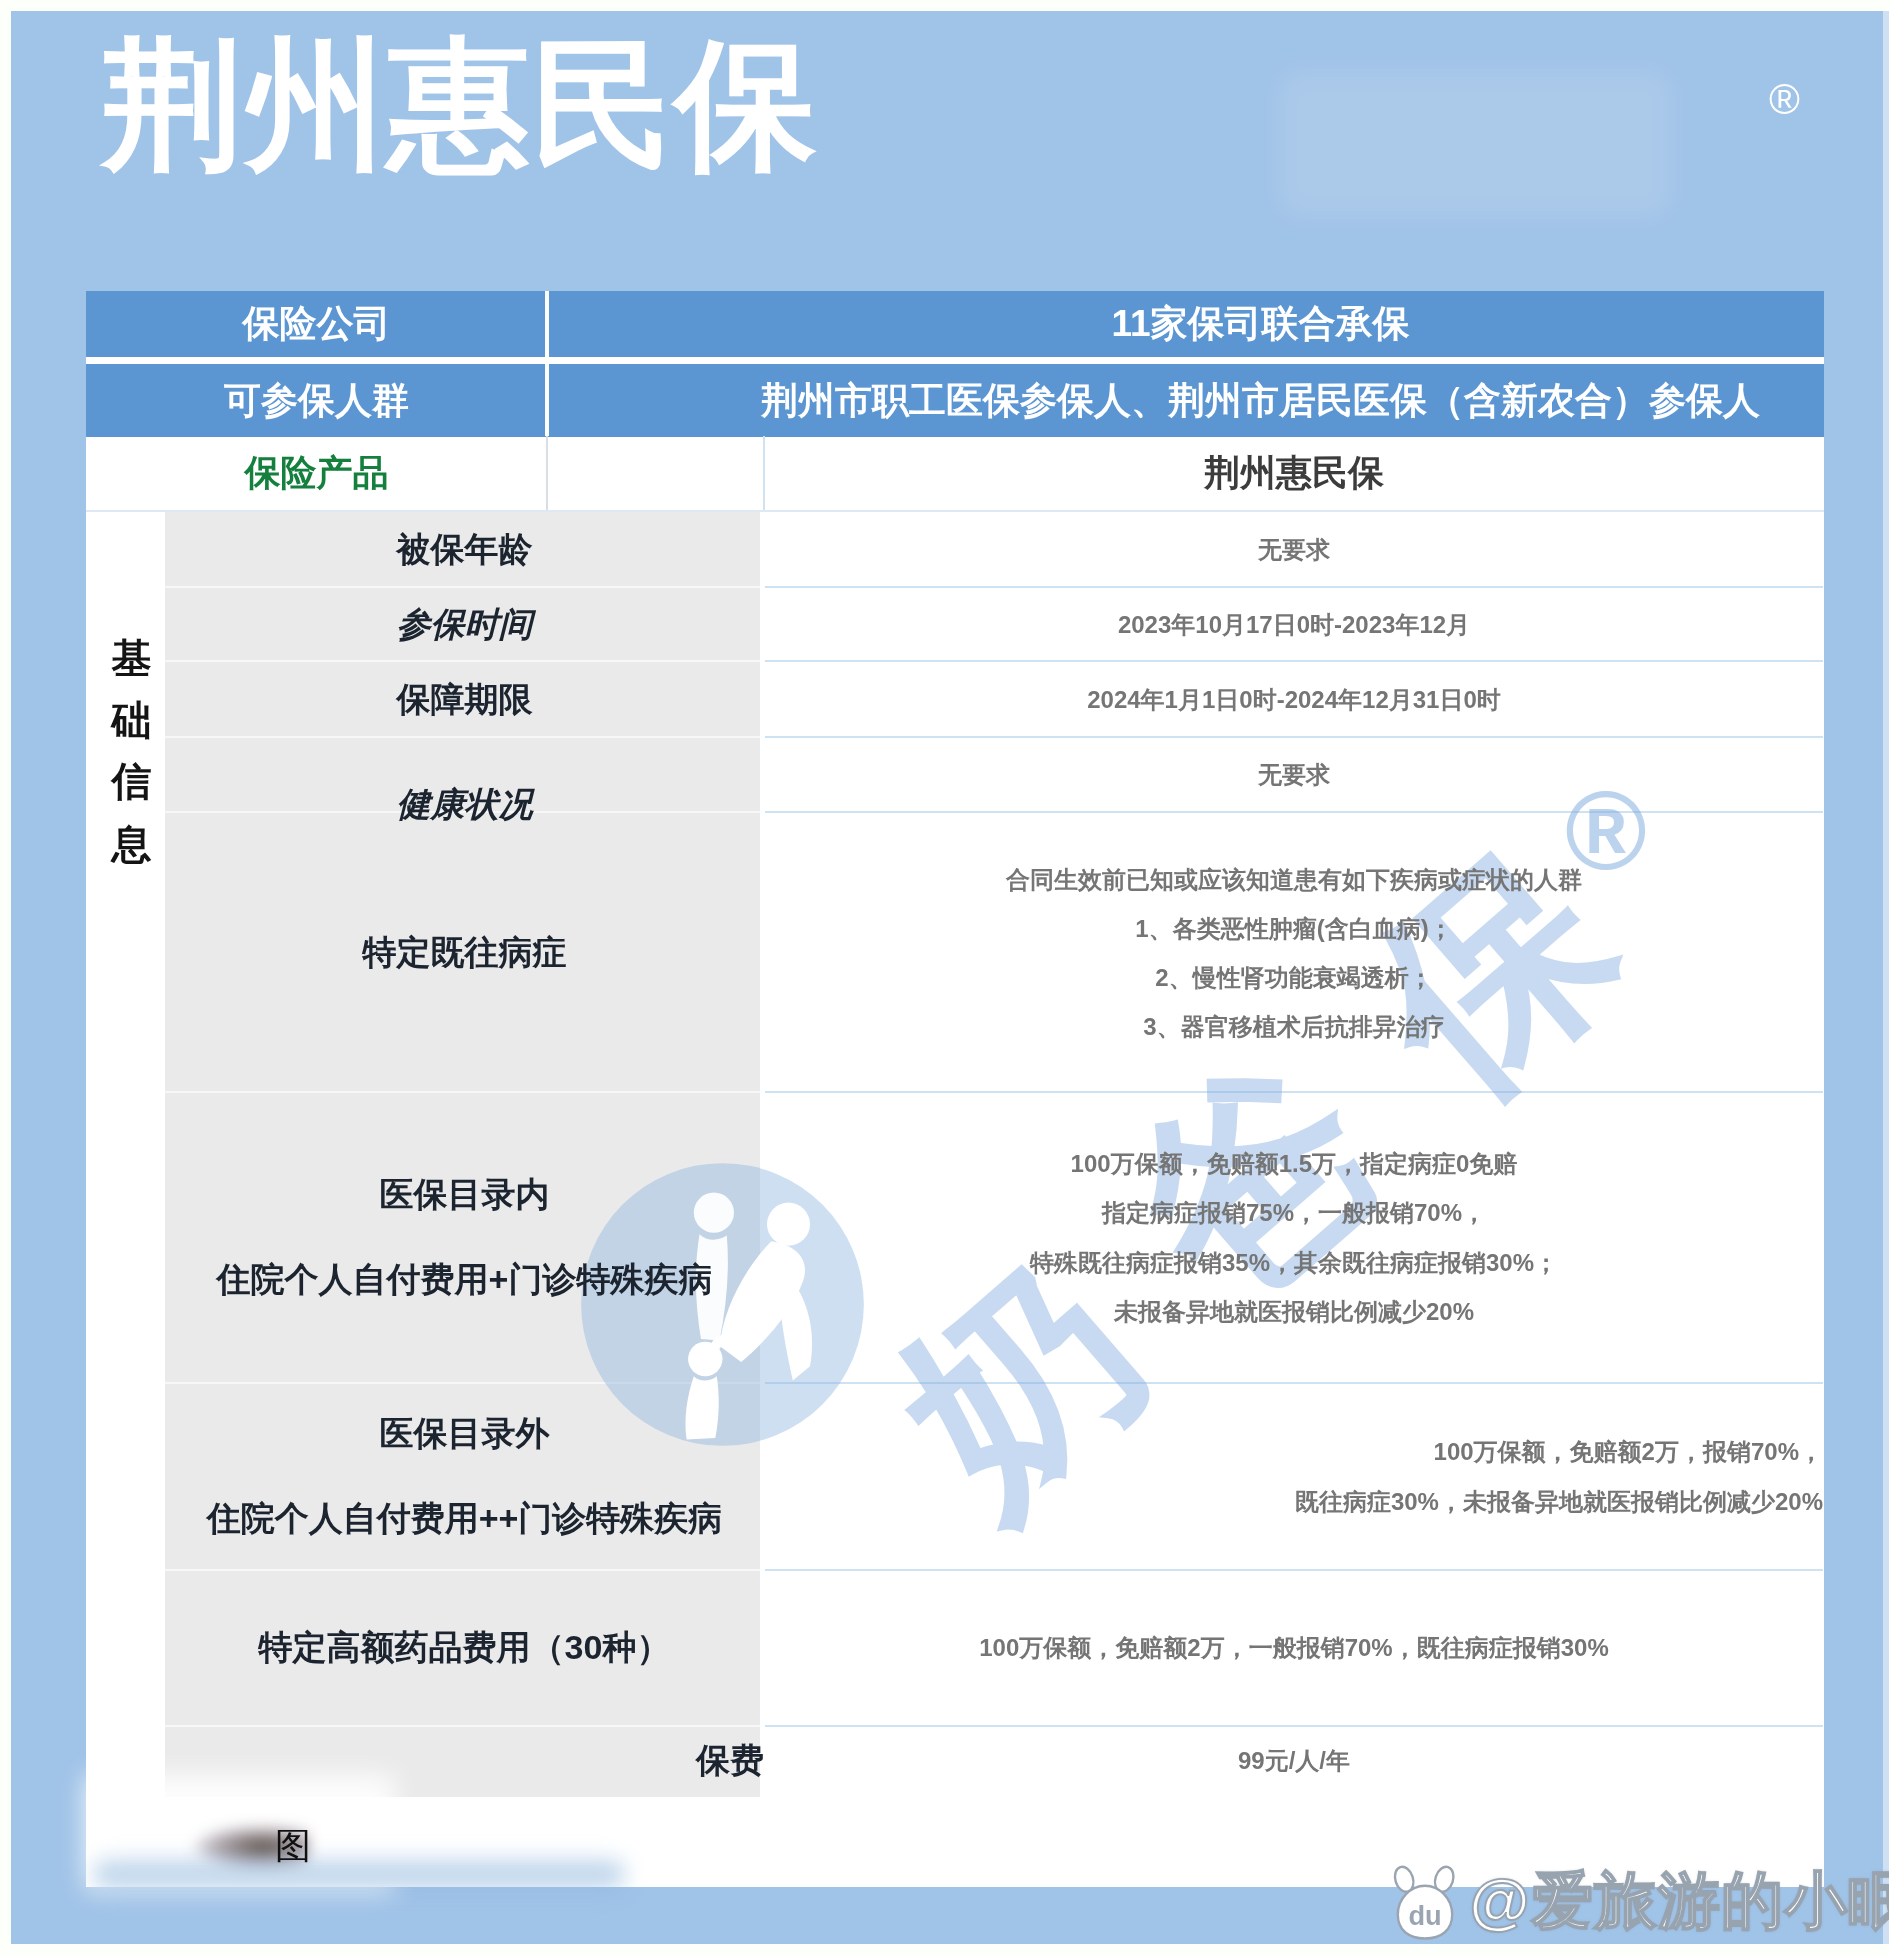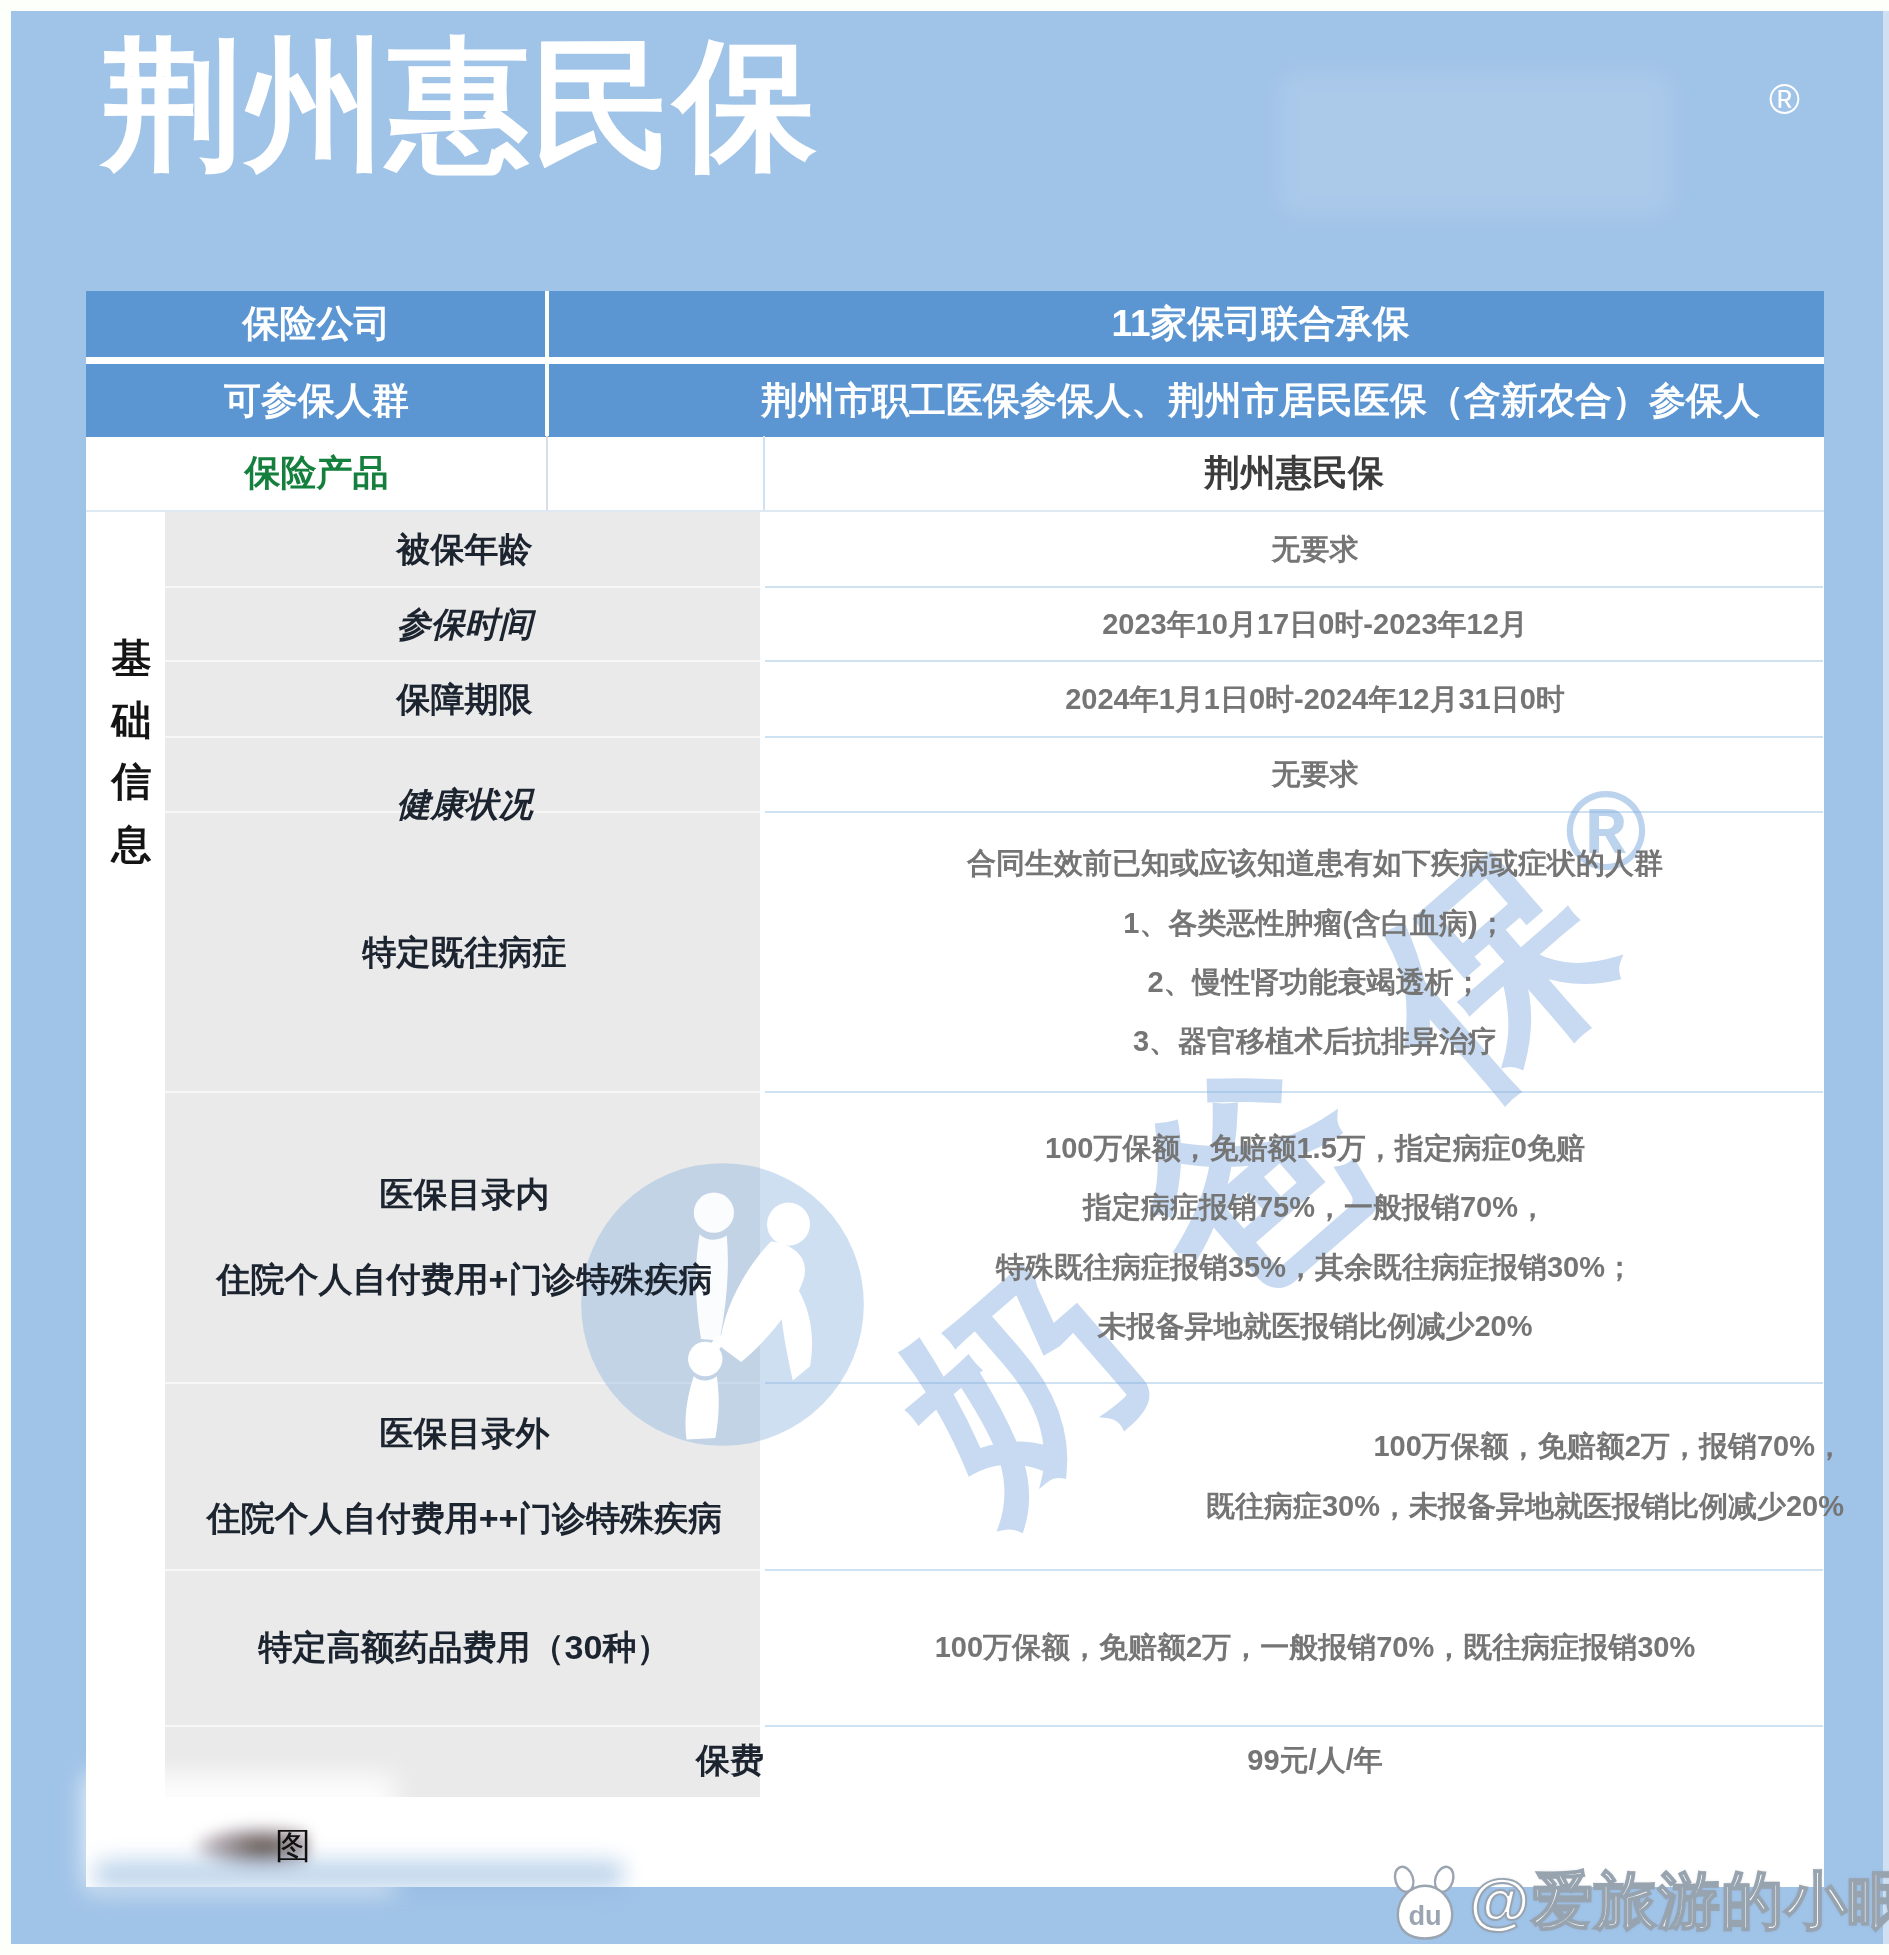--- a/index.html
+++ b/index.html
@@ -23,21 +23,21 @@
   #wm-reg{position:absolute;left:1565px;top:767px;font-size:111px;font-weight:700;
           color:rgba(121,168,221,0.50);z-index:2;}
   #wm-logo{position:absolute;left:579px;top:1161px;z-index:2;}
   
   .cell{position:absolute;display:flex;align-items:center;justify-content:center;
         text-align:center;z-index:3;}
   .hdr-lbl{left:86px;width:461px;font-size:37px;font-weight:700;color:#ffffff;}
   .hdr-val{left:547px;width:1276px;font-size:37px;font-weight:700;color:#ffffff;
            padding-left:151px;box-sizing:border-box;}
   .lblcell{left:165px;width:599px;font-size:34px;font-weight:700;color:#1c2430;flex-direction:column;}
-  .valcell{left:786px;width:1058px;font-size:29px;font-weight:700;color:#757575;flex-direction:column;}
+  .valcell{left:765px;width:1058px;font-size:24px;font-weight:700;color:#757575;flex-direction:column;}
   .valcell .line{line-height:2.05;}
   .lblcell .line{line-height:1.4;}
   .lblcell .line + .line{margin-top:37px;}
   #group-label{position:absolute;left:105px;top:605px;writing-mode:vertical-rl;text-orientation:upright;
                font-size:40px;font-weight:700;color:#141414;letter-spacing:62px;z-index:3;}
   
   #blur-dark{position:absolute;left:194px;top:1825px;width:115px;height:45px;z-index:3;
              background:radial-gradient(ellipse at 60% 50%, rgba(60,45,35,0.85), rgba(80,60,80,0.35) 55%, transparent 75%);
              filter:blur(6.5px);}
   #blur-blue{position:absolute;left:93px;top:1860px;width:532px;height:29px;z-index:3;

